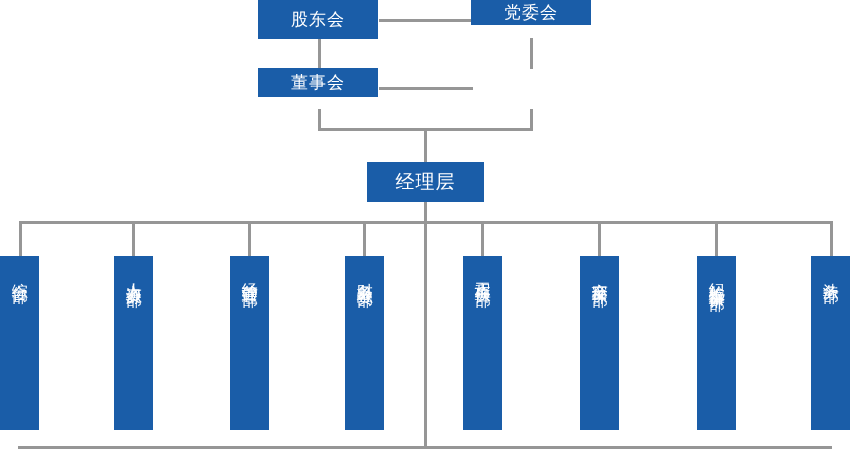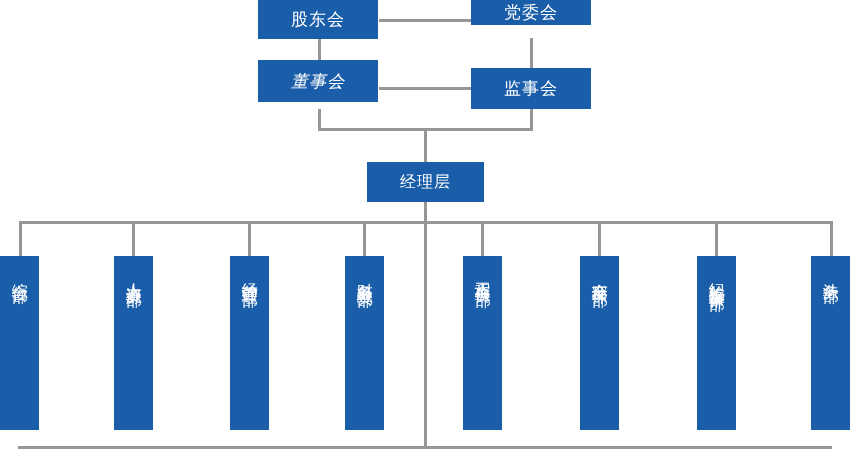--- a/index.html
+++ b/index.html
@@ -18,21 +18,21 @@
     overflow: hidden;
   }
   .node {
     position: absolute;
     background: #1a5da8;
     color: #ffffff;
     display: flex;
     align-items: center;
     justify-content: center;
     box-sizing: border-box;
-    font-size: 16px;
+    font-size: 19px;
     letter-spacing: 1px;
     z-index: 3;
   }
   .node.top-node {
     font-size: 17px;
   }
   .dept-node {
     position: absolute;
     background: #1a5da8;
     color: #ffffff;
@@ -95,27 +95,24 @@
   <div class="conn conn-h" style="left:18px; top:446px; width:814px;"></div>
 
   <div class="node top-node" style="left:258px; top:0px; width:120px; height:39px;text-align:center;">
     <span>股东会</span>
   </div>
 
   <div class="node top-node" style="left:471px; top:0px; width:120px; height:25px;">
     <span>党委会</span>
   </div>
 
-  <div class="node top-node" style="left:258px; top:60px; width:120px; height:42px;font-style:italic;">
+  <div class="node top-node" style="left:258px; top:68px; width:120px; height:29px;">
     <span>董事会</span>
   </div>
 
-  <div class="node top-node" style="left:471px; top:68px; width:120px; height:41px;">
-    <span>监事会</span>
-  </div>
 
   <div class="node" style="left:367px; top:162px; width:117px; height:40px;">
     <span>经理层</span>
   </div>
 
   <div class="dept-node" style="left:0px; top:256px; width:39px; height:174px;">
     <span class="dept-label">综合部</span>
   </div>
 
   <div class="dept-node" style="left:114px; top:256px; width:39px; height:174px;">

